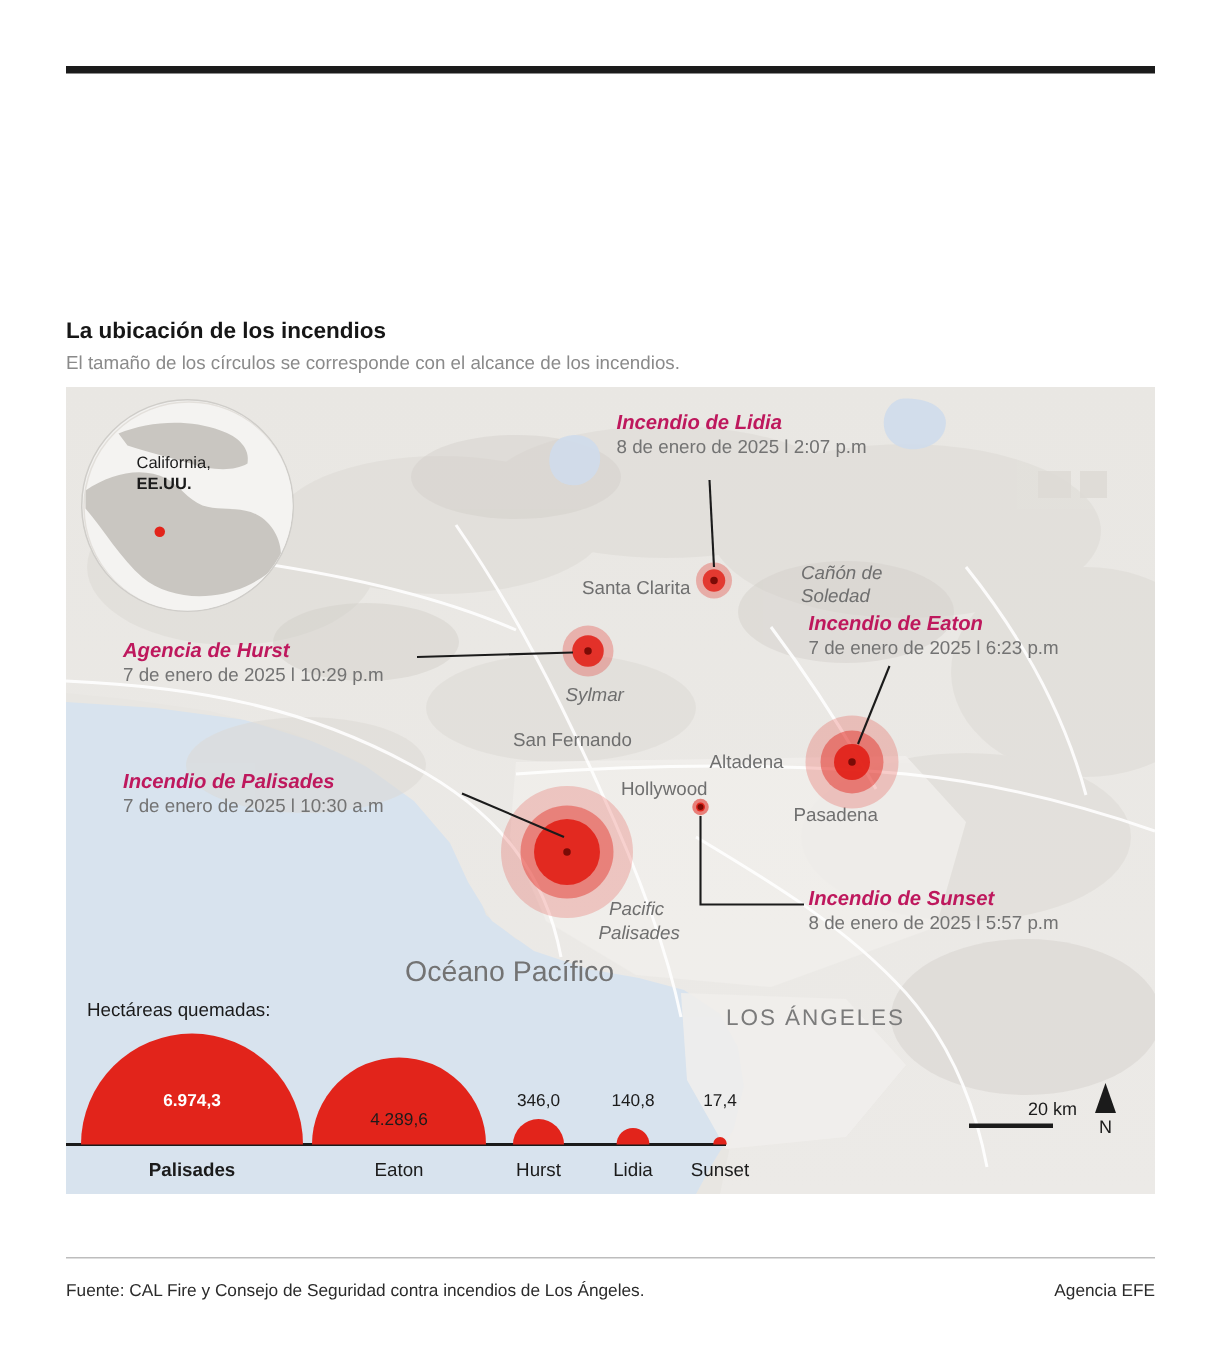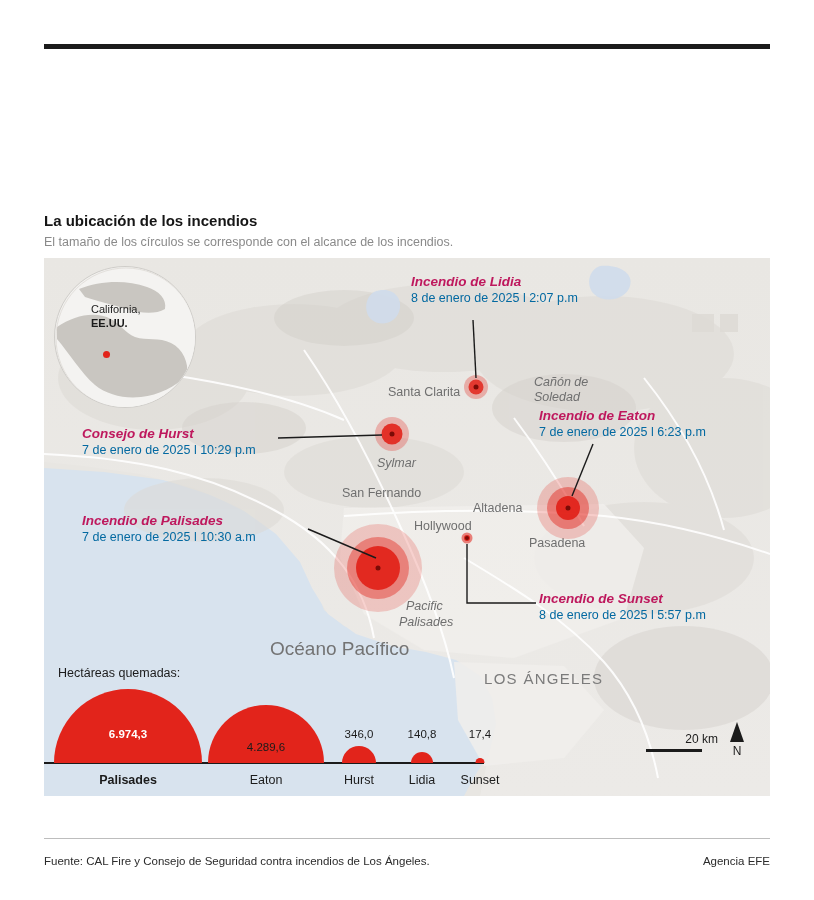--- a/index.html
+++ b/index.html
@@ -123,21 +123,21 @@
   .fire .core {
     position: absolute; left: 50%; top: 50%;
     transform: translate(-50%, -50%);
     width: 5px; height: 5px; border-radius: 50%;
     background: #7a0b06;
   }
 
   
   .callout { position: absolute; white-space: nowrap; }
   .callout .co-title { font-size: 13.5px; font-weight: bold; color: #be185d; font-style: italic; }
-  .callout .co-sub { font-size: 12.5px; color: #0369a1; margin-top: 2px; }
+  .callout .co-sub { font-size: 12.5px; color: #737373; margin-top: 2px; }
 
   
   .hect-label {
     position: absolute;
     left: 14px; top: 408px;
     font-size: 12.5px;
     color: #1b1b1b;
     z-index: 5;
   }
   .bars {
@@ -384,21 +384,21 @@
         <path d="M423,286 L423,345 L492,345"></path>
       </g>
     </svg>
 
     <div class="callout" style="left:367px; top:16px;">
       <div class="co-title">Incendio de Lidia</div>
       <div class="co-sub">8 de enero de 2025 l 2:07 p.m</div>
     </div>
 
     <div class="callout" style="left:38px; top:168px;">
-      <div class="co-title">Consejo de Hurst</div>
+      <div class="co-title">Agencia de Hurst</div>
       <div class="co-sub">7 de enero de 2025 l 10:29 p.m</div>
     </div>
 
     <div class="callout" style="left:495px; top:150px;">
       <div class="co-title">Incendio de Eaton</div>
       <div class="co-sub">7 de enero de 2025 l 6:23 p.m</div>
     </div>
 
     <div class="callout" style="left:38px; top:255px;">
       <div class="co-title">Incendio de Palisades</div>

